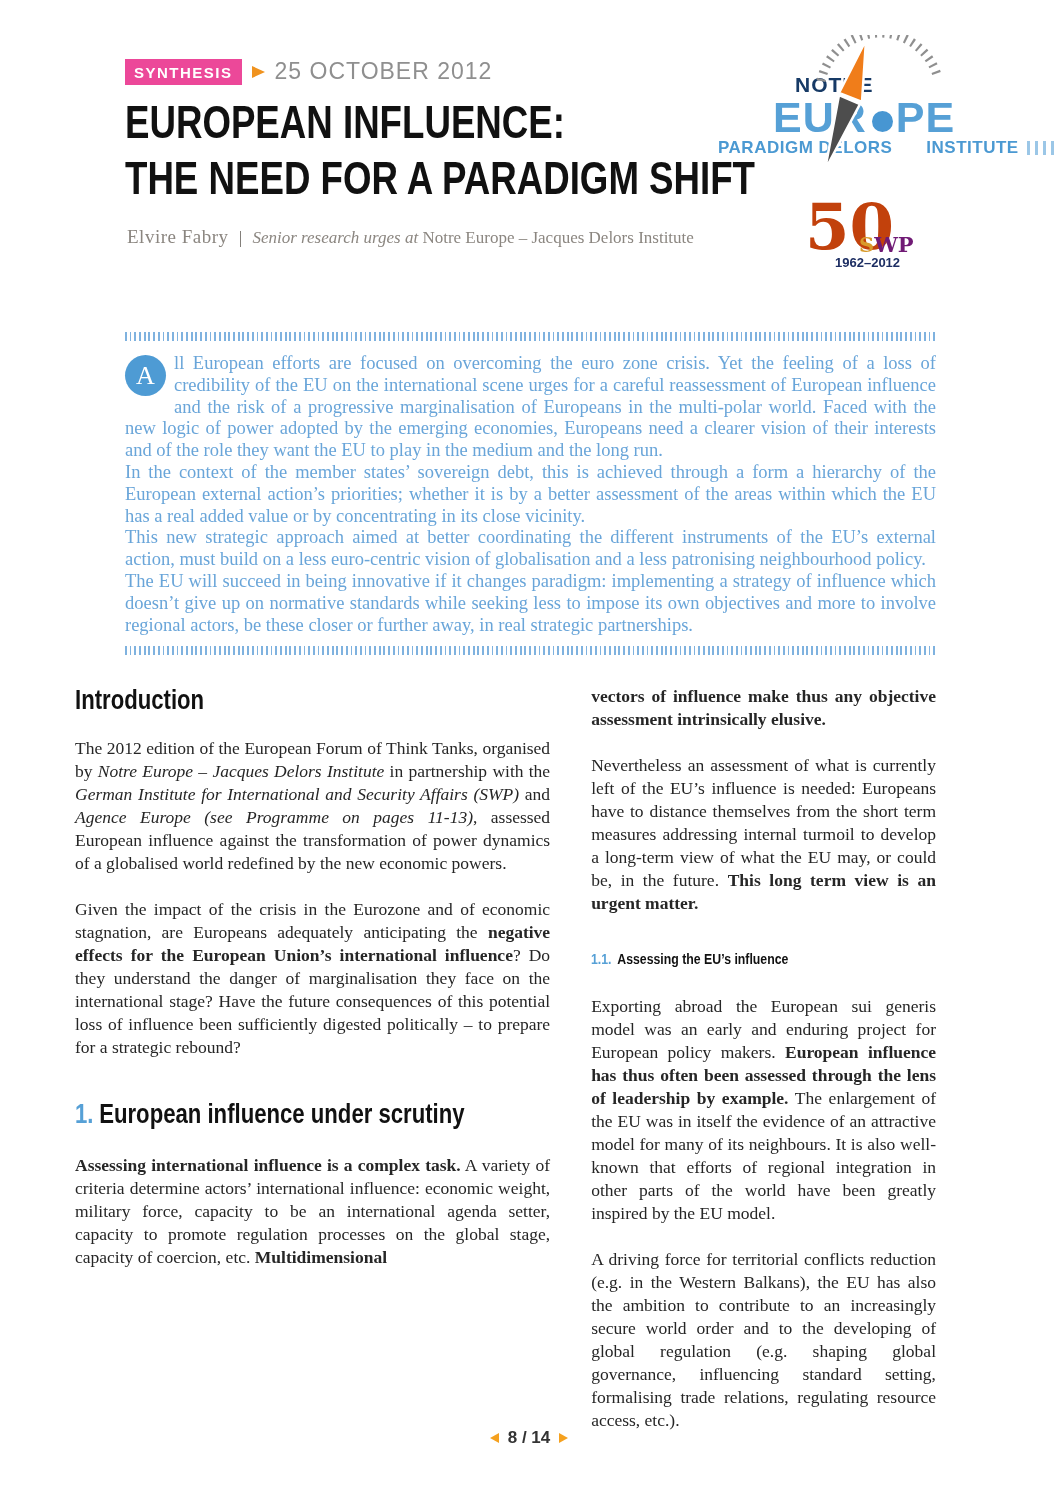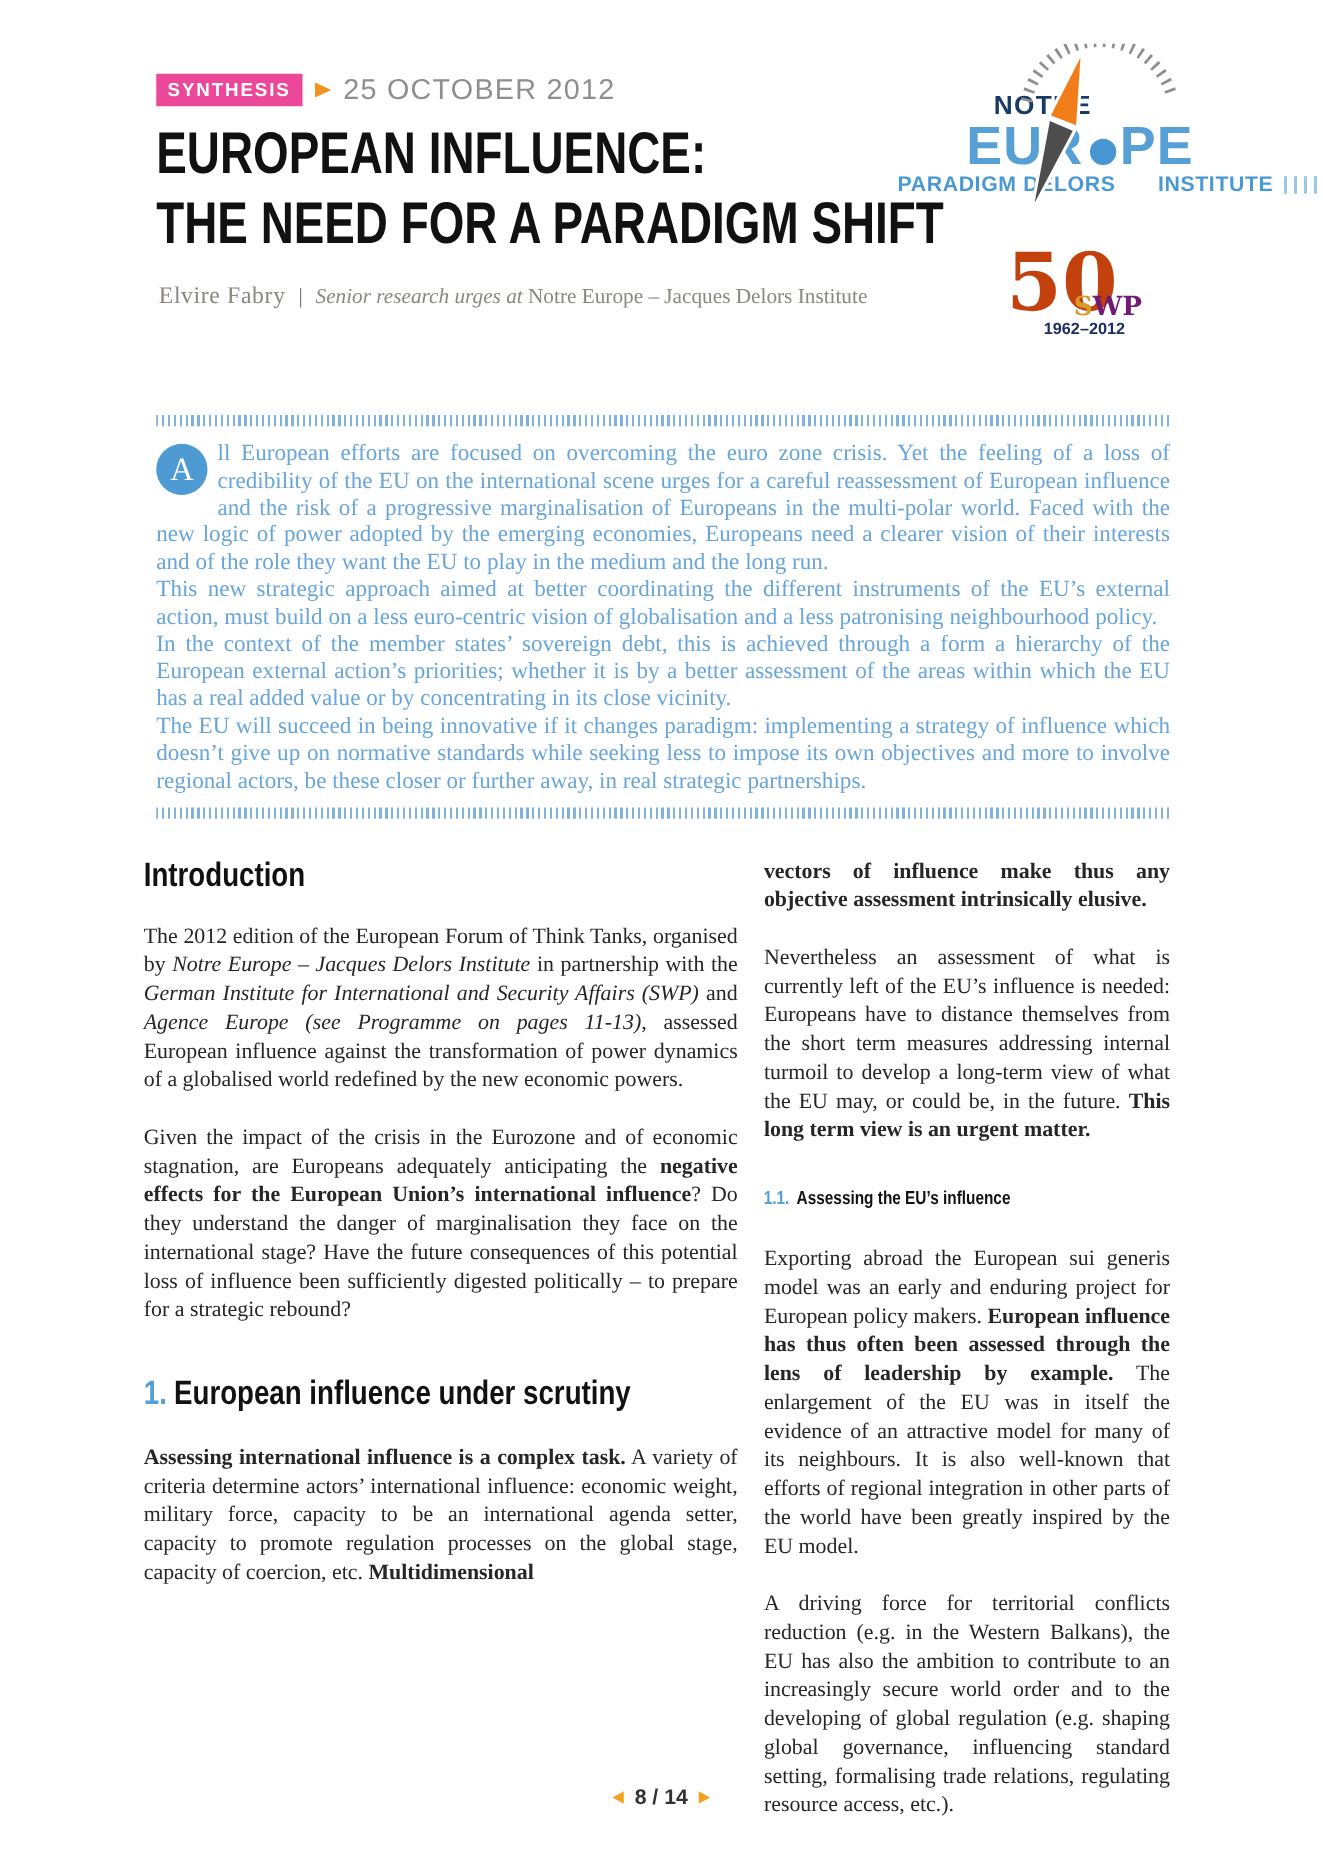--- a/index.html
+++ b/index.html
@@ -52,21 +52,21 @@
     background:repeating-linear-gradient(90deg,#7FB2DF 0 1.8px, transparent 1.8px 4.7px);
   }
   .abstract { margin:12px 122px 10px 125px; color:#69A5D9; font-size:18.5px; line-height:21.8px; text-align:justify; }
   .abstract p { margin:0; }
   .drop-cap {
     float:left; width:41px; height:41px; border-radius:50%; background:#4E9BD4;
     color:#ffffff; font-size:26px; line-height:41px; text-align:center;
     margin:2px 8px 2px 0; font-family:"Liberation Serif",serif;
   }
   
-  .columns { display:flex; gap:21px; margin:30px 122px 0 115px; }
+  .columns { display:flex; gap:41px; margin:30px 122px 0 75px; }
   .col { flex:1 1 0; font-size:17.5px; line-height:23px; text-align:justify; }
   .col p { margin:0; }
   h2.doc-h2 { font-family:"Liberation Sans",sans-serif; font-weight:700; color:#111111; font-size:27px; line-height:30px; }
   h3.doc-h3 { font-family:"Liberation Sans",sans-serif; font-weight:700; color:#111111; font-size:15px; line-height:22px; }
   .cond { display:inline-block; transform:scaleX(0.82); transform-origin:left center; white-space:nowrap; }
   .sec-num { color:#56A0D6; padding-right:7px; }
   .mt-p1 { margin-top:22px !important; }
   .mt-p  { margin-top:23px !important; }
   .mt-h2 { margin-top:40px; }
   .mt-h3 { margin-top:33px; }
@@ -130,22 +130,22 @@
         <span class="swp"><span class="swp-s">S</span><span class="swp-wp">WP</span></span>
         <span class="swp-years">1962–2012</span>
       </div>
     </div>
   </div>
 
   <div class="separator"></div>
 
   <div class="abstract">
     <p><span class="drop-cap">A</span><span>ll European efforts are focused on overcoming the euro zone crisis. Yet the feeling of a loss of credibility of the EU on the international scene urges for a careful reassessment of European influence and the risk of a progressive marginalisation of Europeans in the multi-polar world. Faced with the new logic of power adopted by the emerging economies, Europeans need a clearer vision of their interests and of the role they want the EU to play in the medium and the long run.</span></p>
+    <p>In the context of the member states’ sovereign debt, this is achieved through a form a hierarchy of the European external action’s priorities; whether it is by a better assessment of the areas within which the EU has a real added value or by concentrating in its close vicinity.</p>
     <p>This new strategic approach aimed at better coordinating the different instruments of the EU’s external action, must build on a less euro-centric vision of globalisation and a less patronising neighbourhood policy.</p>
-    <p>In the context of the member states’ sovereign debt, this is achieved through a form a hierarchy of the European external action’s priorities; whether it is by a better assessment of the areas within which the EU has a real added value or by concentrating in its close vicinity.</p>
     <p>The EU will succeed in being innovative if it changes paradigm: implementing a strategy of influence which doesn’t give up on normative standards while seeking less to impose its own objectives and more to involve regional actors, be these closer or further away, in real strategic partnerships.</p>
   </div>
 
   <div class="separator"></div>
 
   <div class="columns">
 
     <div class="col">
       <h2 class="doc-h2"><span class="cond">Introduction</span></h2>
       <p class="mt-p1"><span>The 2012 edition of the European Forum of Think Tanks, organised by </span><span class="seg-i">Notre Europe – Jacques Delors Institute</span><span> in partnership with the </span><span class="seg-i">German Institute for International and Security Affairs (SWP)</span><span> and </span><span class="seg-i">Agence Europe (see Programme on pages 11-13)</span><span>, assessed European influence against the transformation of power dynamics of a globalised world redefined by the new economic powers.</span></p>

